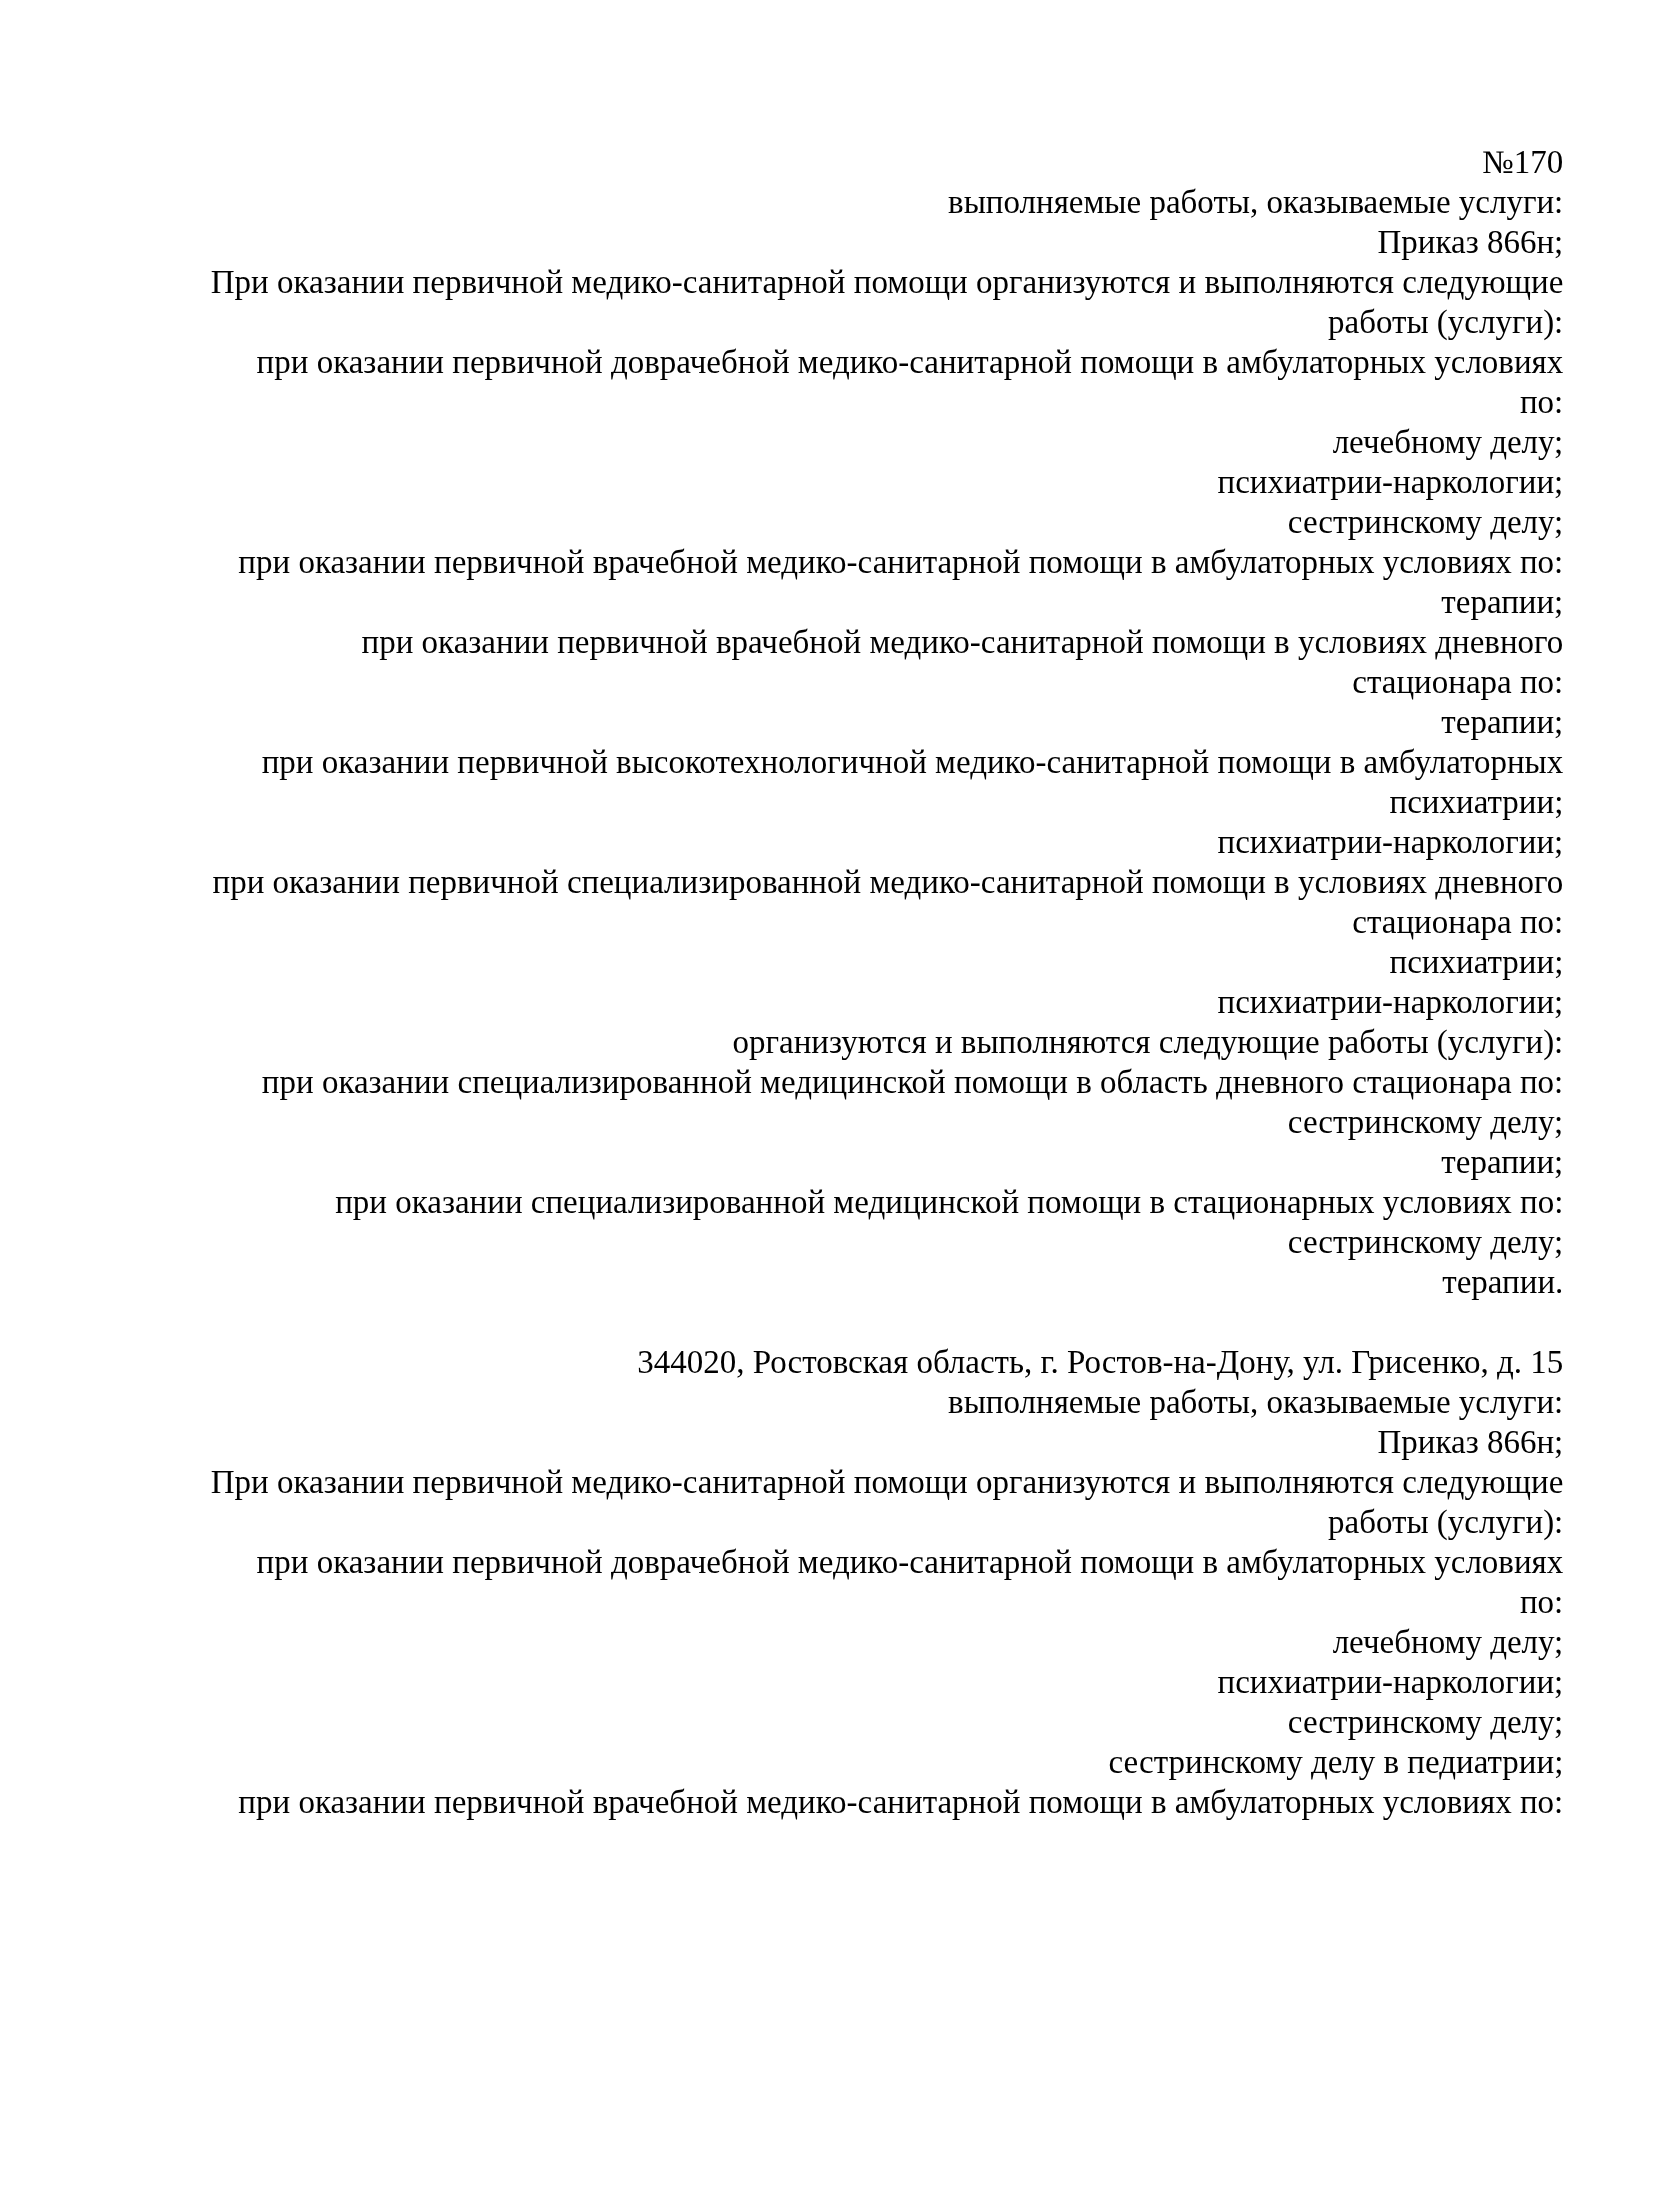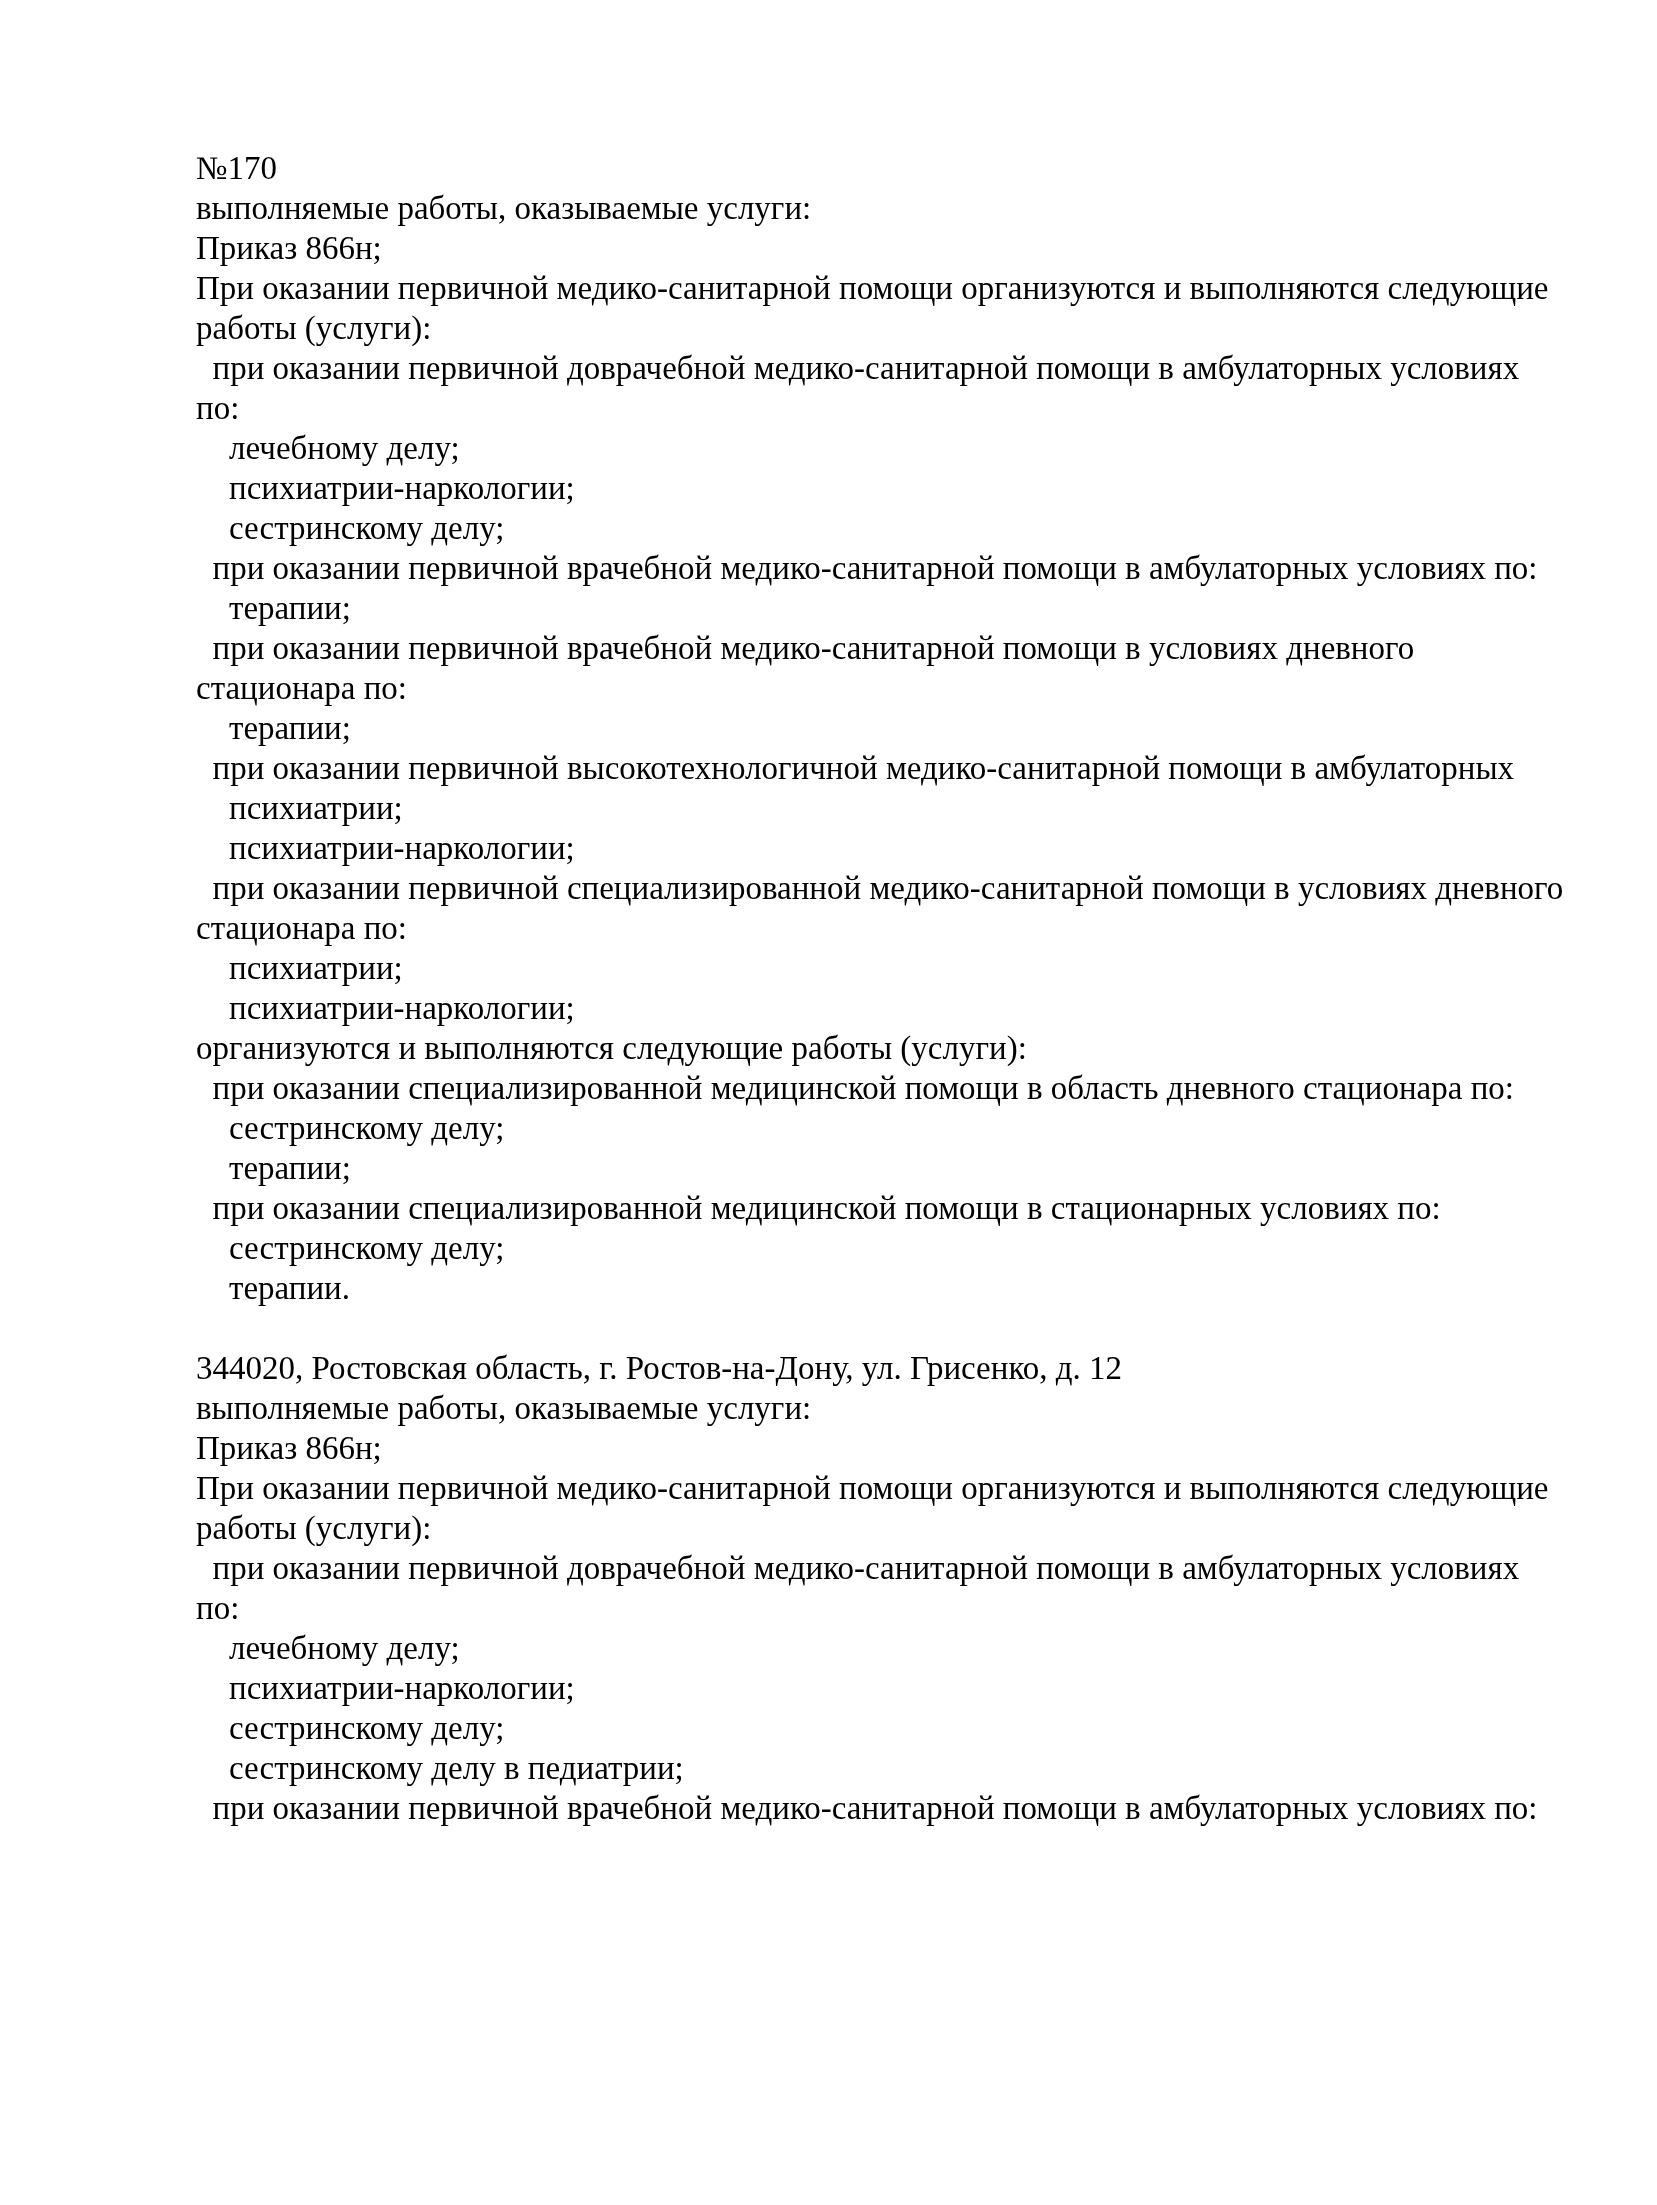--- a/index.html
+++ b/index.html
@@ -17,25 +17,26 @@
     left: 0;
     top: 0;
     width: 1657px;
     height: 2205px;
     background: #ffffff;
     overflow: hidden;
   }
   .text-block {
     position: absolute;
     left: 196px;
-    top: 148px;
+    top: 142px;
     color: #000000;
     font-family: "Liberation Serif", "DejaVu Serif", serif;
     font-size: 33px;
     line-height: 40px;
+    text-align: right;
   }
   .line {
     white-space: pre;       
     min-height: 40px;       
   }
 </style>
 </head>
 <body>
 
 <main class="page">
@@ -63,21 +64,21 @@
       <div class="line">    психиатрии;</div>
       <div class="line">    психиатрии-наркологии;</div>
       <div class="line">организуются и выполняются следующие работы (услуги):</div>
       <div class="line">  при оказании специализированной медицинской помощи в область дневного стационара по:</div>
       <div class="line">    сестринскому делу;</div>
       <div class="line">    терапии;</div>
       <div class="line">  при оказании специализированной медицинской помощи в стационарных условиях по:</div>
       <div class="line">    сестринскому делу;</div>
       <div class="line">    терапии.</div>
       <div class="line"></div>
-      <div class="line">344020, Ростовская область, г. Ростов-на-Дону, ул. Грисенко, д. 12</div>
+      <div class="line">344020, Ростовская область, г. Ростов-на-Дону, ул. Грисенко, д. 15</div>
       <div class="line">выполняемые работы, оказываемые услуги:</div>
       <div class="line">Приказ 866н;</div>
       <div class="line">При оказании первичной медико-санитарной помощи организуются и выполняются следующие</div>
       <div class="line">работы (услуги):</div>
       <div class="line">  при оказании первичной доврачебной медико-санитарной помощи в амбулаторных условиях</div>
       <div class="line">по:</div>
       <div class="line">    лечебному делу;</div>
       <div class="line">    психиатрии-наркологии;</div>
       <div class="line">    сестринскому делу;</div>
       <div class="line">    сестринскому делу в педиатрии;</div>

